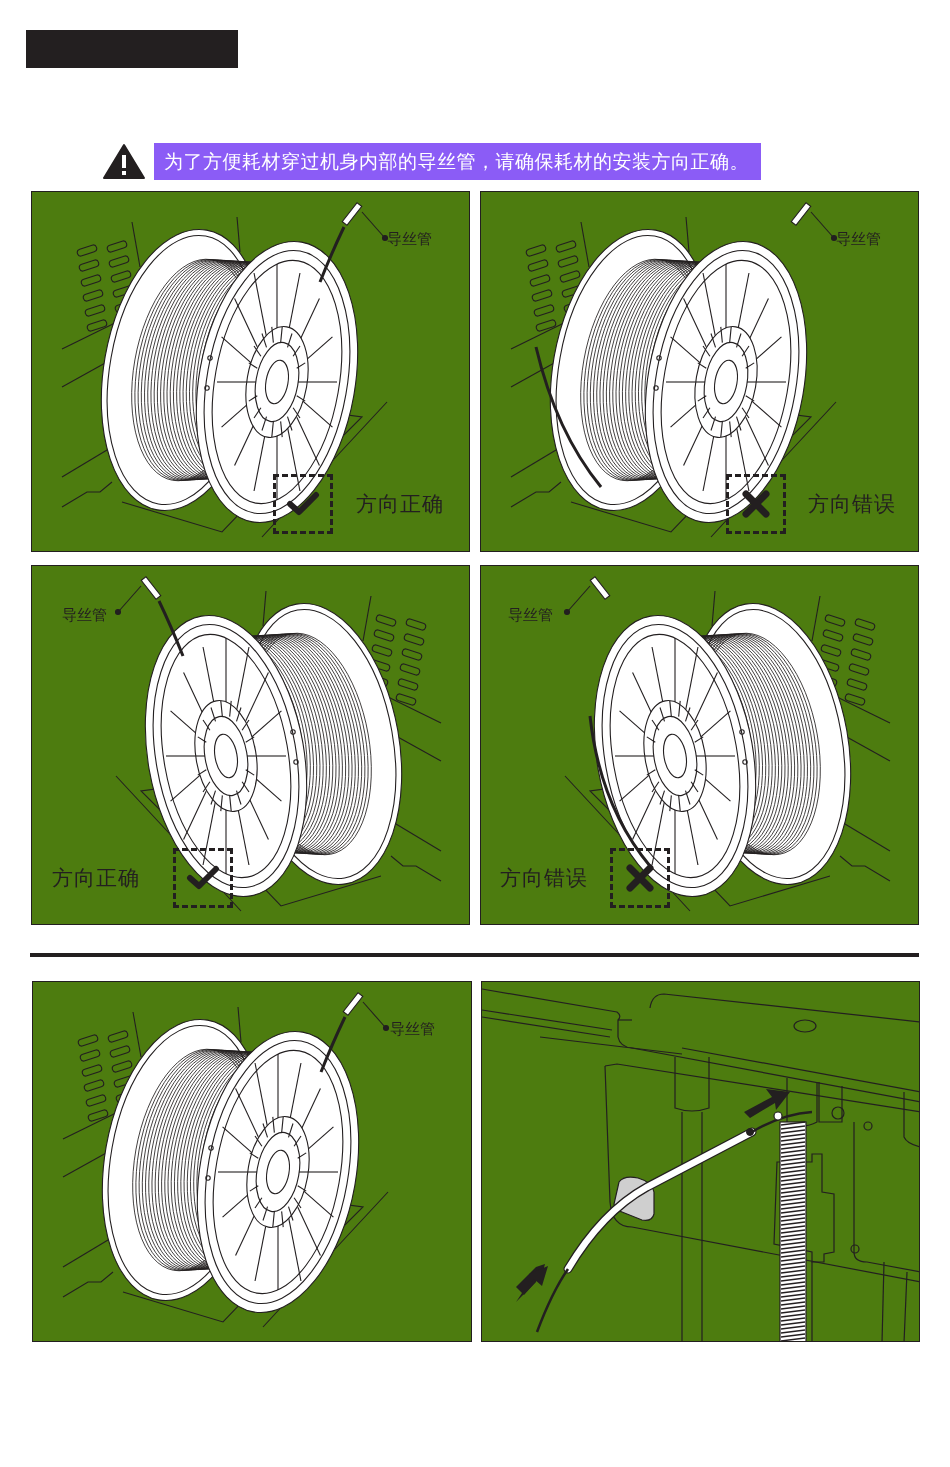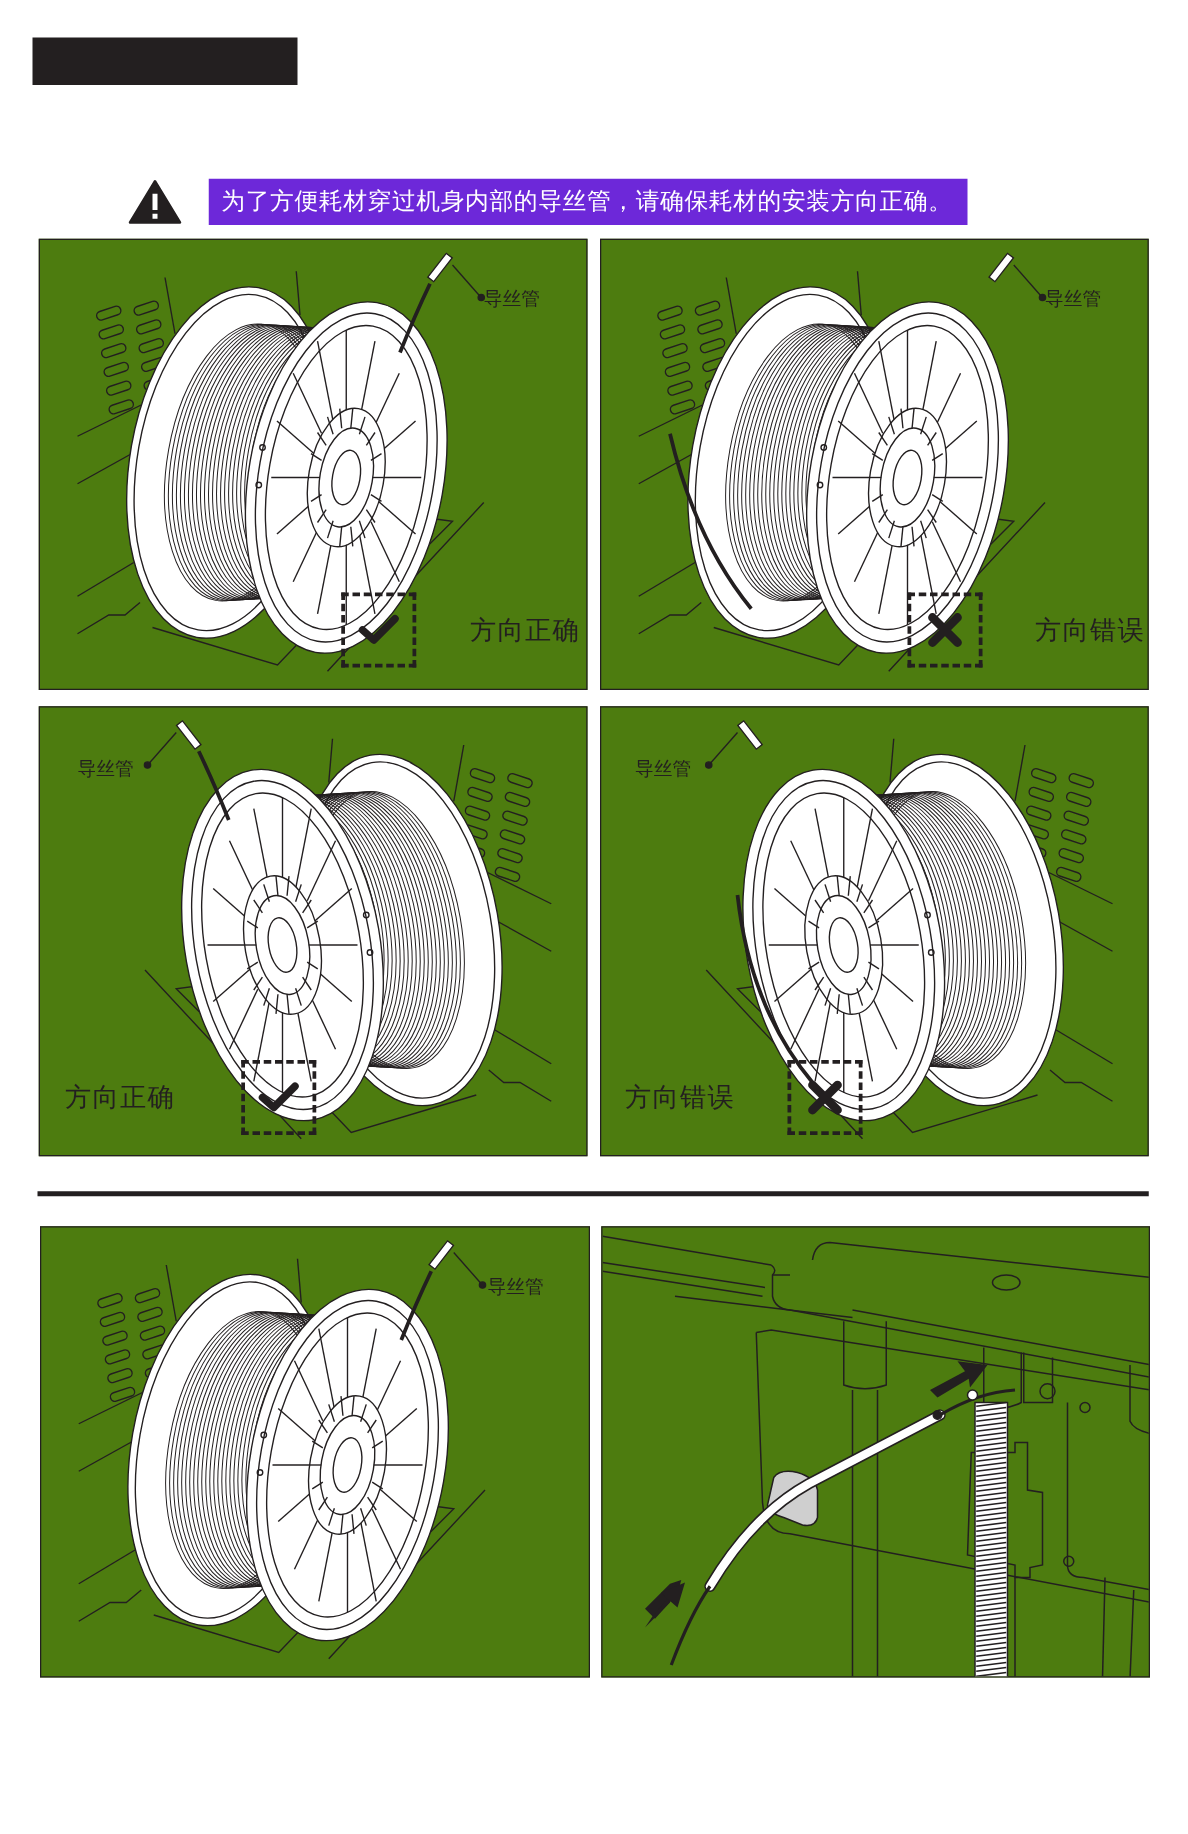--- a/index.html
+++ b/index.html
@@ -1,26 +1,26 @@
 <!DOCTYPE html>
 <html><head>
 <meta charset="utf-8">
 <style>
   html, body { margin: 0; padding: 0; background: #ffffff; }
   body { width: 950px; height: 1467px; position: relative; overflow: hidden;
          font-family: "DejaVu Sans", "Liberation Sans", sans-serif; color: #231f20; }
   .header-bar { position: absolute; left: 26px; top: 30px; width: 212px; height: 38px; background: #231f20; }
   .warning-row { position: absolute; left: 102px; top: 143px; height: 37px; display: flex; align-items: center; }
   .warning-icon { width: 44px; height: 37px; margin-right: 8px; }
-  .warning-text { background: #6d28d9; color: #ffffff; height: 37px; line-height: 37px;
-                  padding: 0 12px 0 10px; font-size: 19px; letter-spacing: 0.5px; white-space: nowrap; margin-left: 13px; }
+  .warning-text { background: #8b5cf6; color: #ffffff; height: 37px; line-height: 37px;
+                  padding: 0 12px 0 10px; font-size: 19px; letter-spacing: 0.5px; white-space: nowrap; }
   .panel { position: absolute; border: 1.5px solid #231f20; background: #4d7c0f; box-sizing: border-box; overflow: hidden; }
   .panel svg.art { position: absolute; left: 0; top: 0; }
   .label-tube { position: absolute; font-size: 15px; white-space: nowrap; }
-  .verdict { position: absolute; display: flex; align-items: center; gap: 20px; }
+  .verdict { position: absolute; display: flex; align-items: center; }
   .verdict-box { width: 60px; height: 60px; box-sizing: border-box; border: 3px dashed #231f20; position: relative;
                  display: flex; align-items: center; justify-content: center; }
   .verdict-text { font-size: 21px; white-space: nowrap; letter-spacing: 1px; }
   .divider { position: absolute; left: 30px; top: 953px; width: 889px; height: 4px; background: #231f20; }
 </style>
 </head>
 <body>
 
 <div class="header-bar"></div>
 

